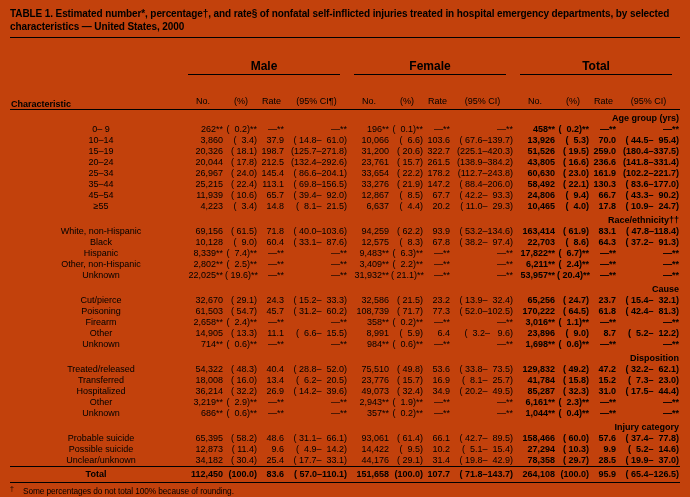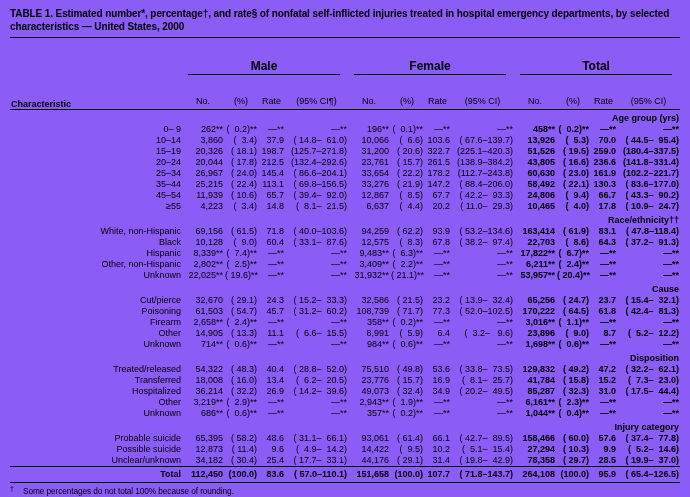--- a/index.html
+++ b/index.html
@@ -1,36 +1,36 @@
 <!DOCTYPE html>
 <html><head>
 <meta charset="utf-8">
 <style>
   html,body { margin:0; padding:0; background:#e8e8e8; }
   .page {
-    width:690px; height:497px; background:#8b5cf6; color:#000;
+    width:690px; height:497px; background:#c2410c; color:#000;
     font-family:"Liberation Sans", sans-serif;
     box-sizing:border-box; padding:8px 10px 4px 10px; overflow:hidden;
   }
   .title {
     font-weight:bold; font-size:10px; line-height:1.25; letter-spacing:-0.1px;
     border-bottom:1.5px solid #000; padding-bottom:4px;
   }
   table.tbl { width:670px; border-collapse:collapse; table-layout:fixed; font-size:9px; margin-top:1px; }
   .tbl th, .tbl td { padding:0 1px; white-space:pre; overflow:hidden; }
   .char-head { text-align:left; vertical-align:bottom; font-weight:bold; font-size:9px; padding-bottom:2px; }
   .grp { padding-top:2px; }
   .grp .grpline {
     border-bottom:1px solid #000; margin:0 7px 0 5px; text-align:center;
     font-weight:bold; padding-bottom:1px; font-size:12px;
   }
   tr.colhead th { font-weight:normal; text-align:center; border-bottom:1.5px solid #000; padding:1px 1px 3px 1px; font-size:9px; }
   .tbl tbody td { line-height:11px; }
   td.num { text-align:right; }
-  td.row-label { text-align:right; }
+  td.row-label { text-align:center; }
   tr.data-row td.row-label { padding-left:11px; }
   tr.section-row td { font-weight:bold; padding-top:3px; text-align:right; }
   td.tg { font-weight:bold; }
   tr.total-row td { font-weight:bold; border-top:1px solid #000; border-bottom:1.5px solid #000; padding-top:2px; padding-bottom:2px; }
   .fns { font-size:8.3px; line-height:1.24; margin-top:3px; letter-spacing:-0.1px; }
   .fn { display:flex; }
   .fn-m { width:13px; flex:0 0 13px; text-align:left; font-size:7px; transform:translateY(-1px); }
   .fn-t { flex:1; }
 </style>
 </head>

